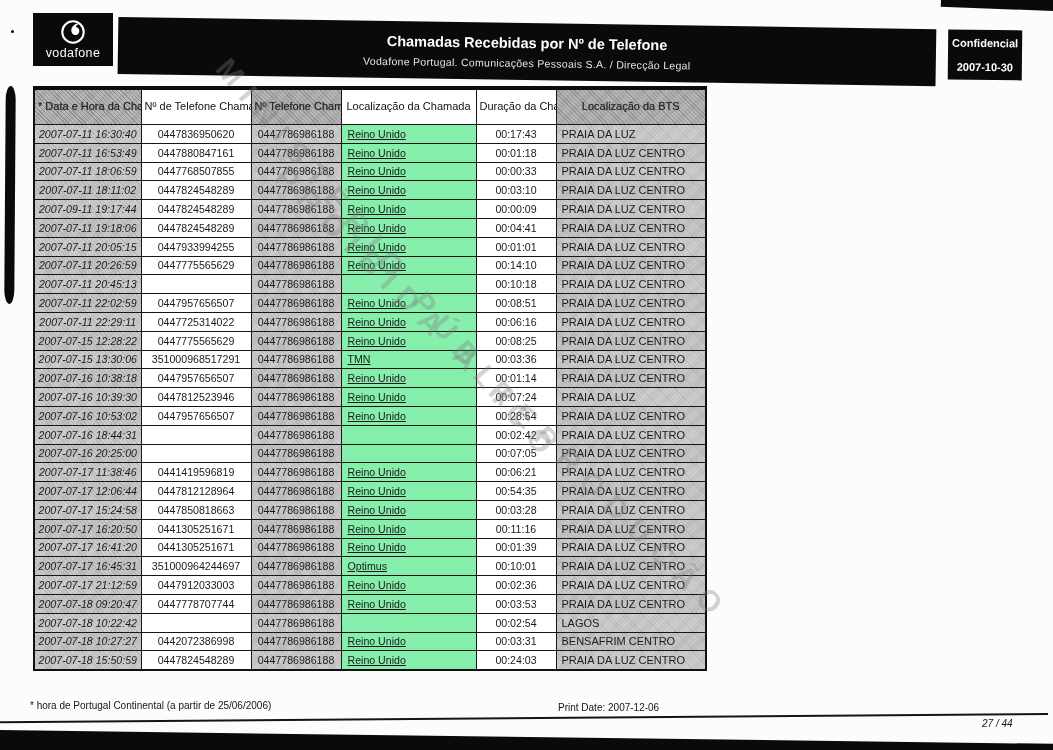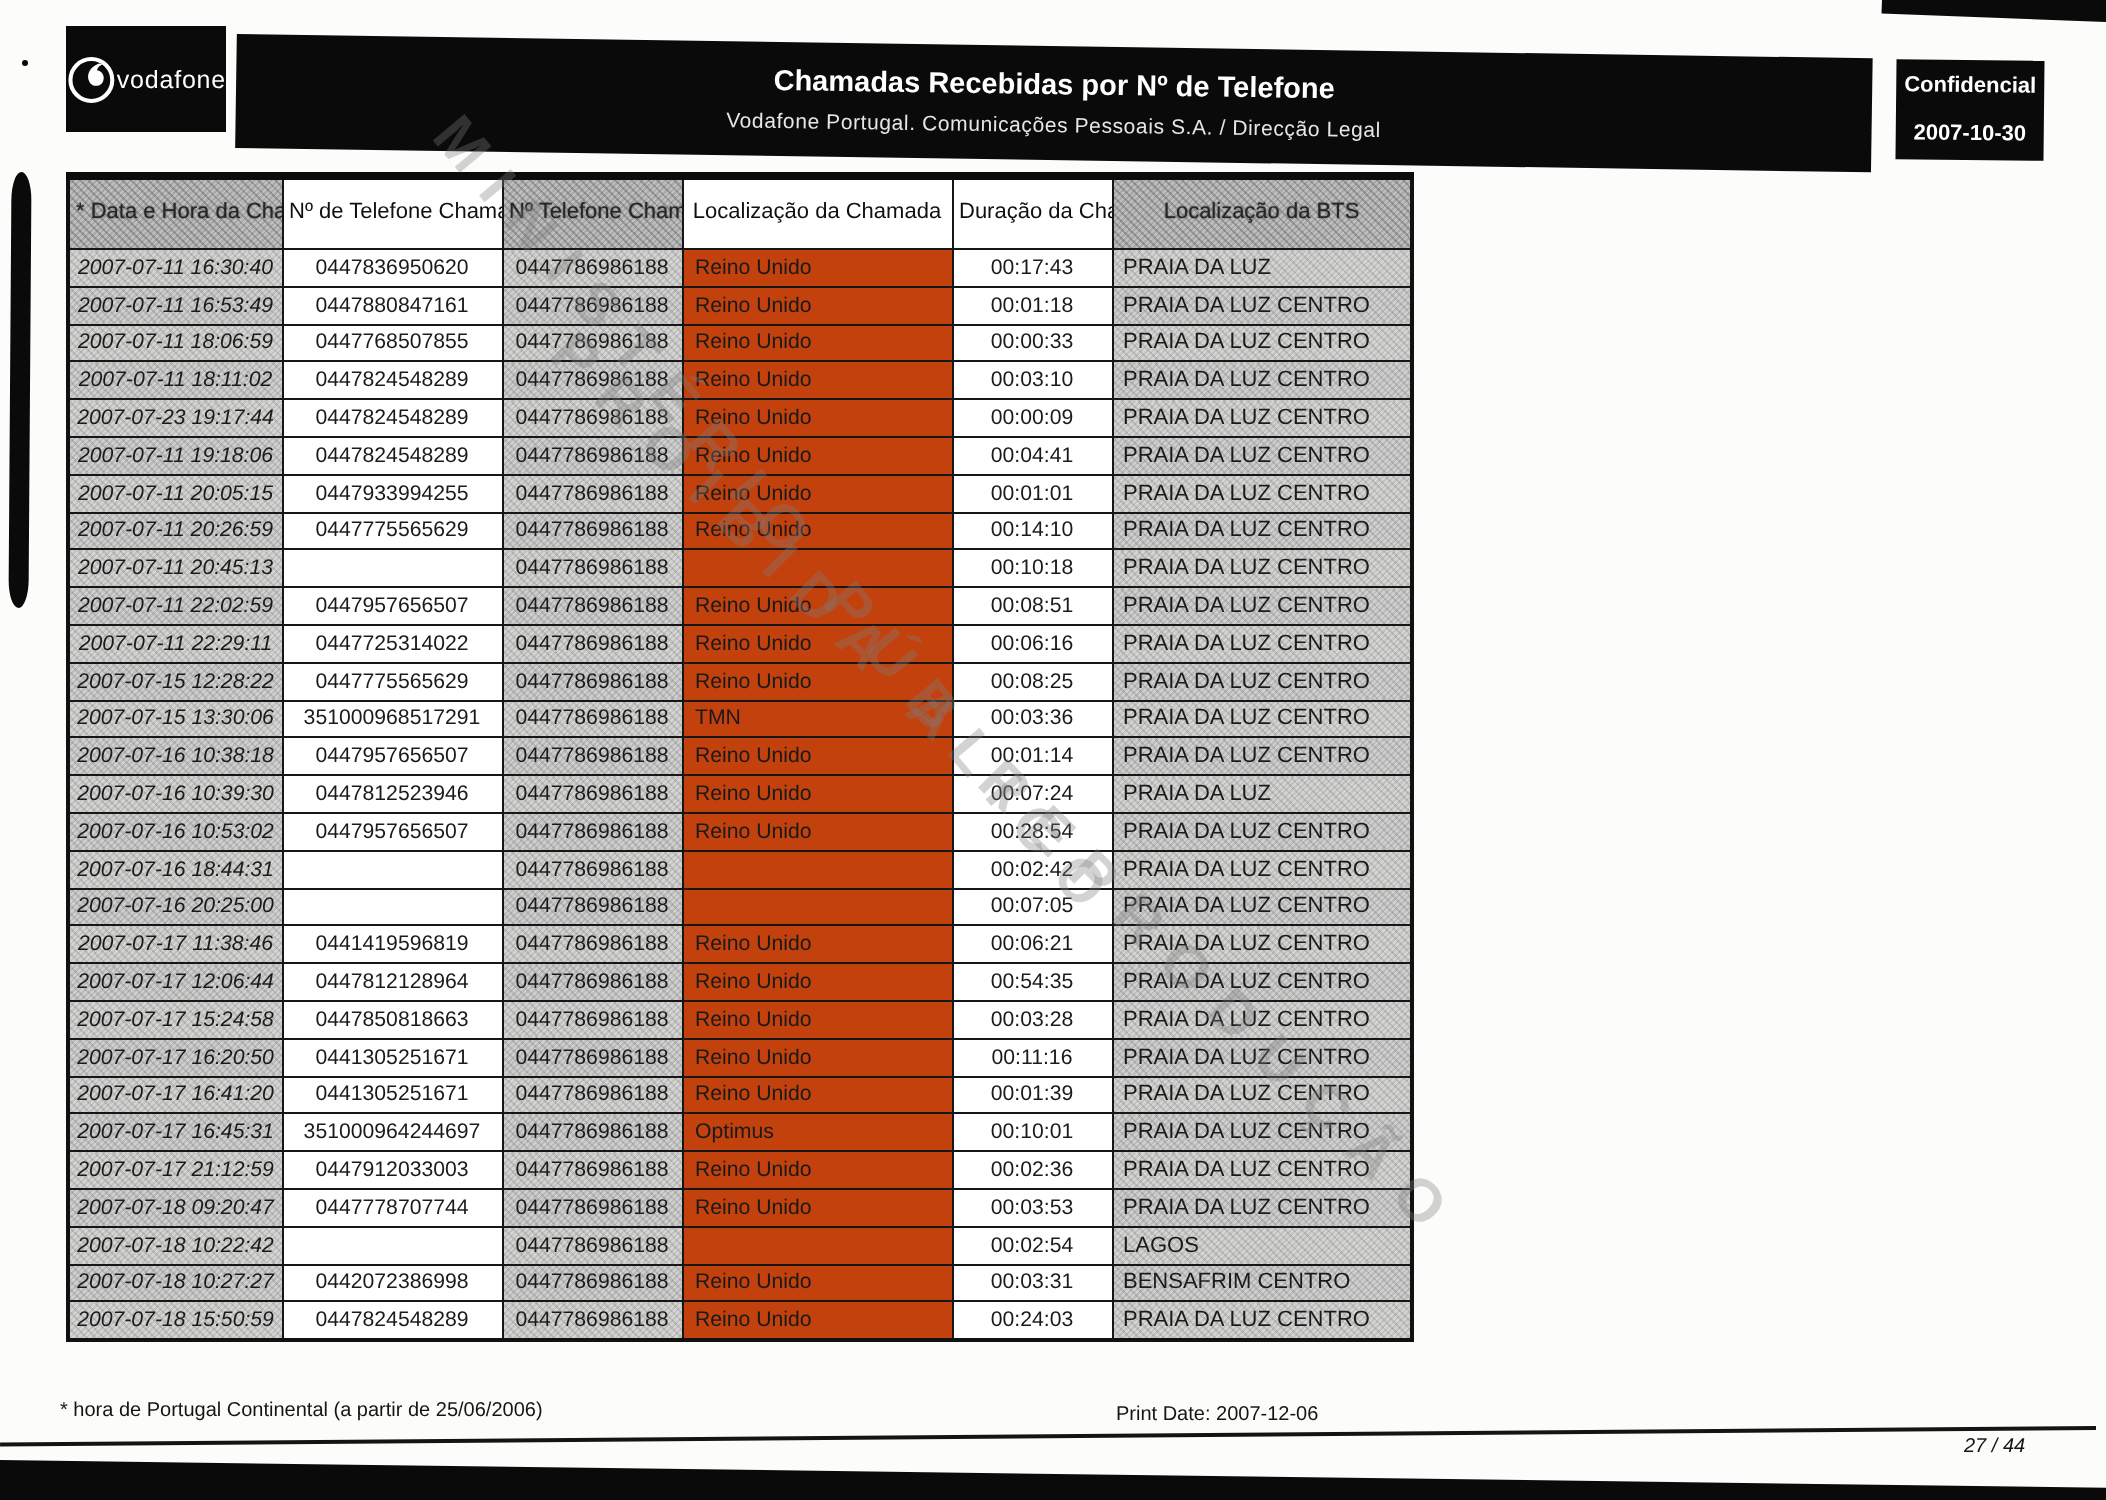--- a/index.html
+++ b/index.html
@@ -22,21 +22,21 @@
   .watermark{
     position:absolute;color:rgba(125,125,125,.34);
     font-size:30px;font-weight:bold;letter-spacing:11px;white-space:nowrap;
     transform-origin:0 0;pointer-events:none;z-index:5;
   }
   .wm1{left:235px;top:52px;transform:rotate(50deg);}
   .wm2{left:292px;top:160px;transform:rotate(45deg);}
 
   
   .logo-box{position:absolute;left:33px;top:13px;width:80px;height:53px;background:#0a0a0a;
-    display:flex;flex-direction:row;align-items:center;justify-content:center;}
+    display:flex;flex-direction:column;align-items:center;justify-content:center;}
   .logo-mark{width:26px;height:26px;}
   .logo-word{color:#fff;font-size:12.5px;letter-spacing:.4px;margin-top:1px;}
   .header-bar{position:absolute;left:118px;top:17px;width:818px;height:57px;background:#0a0a0a;
     transform:rotate(.85deg);transform-origin:left center;
     display:flex;flex-direction:column;align-items:center;justify-content:center;gap:6px;}
   .header-title{color:#fff;font-weight:bold;font-size:14.5px;}
   .header-sub{color:#e6e6e6;font-size:10.5px;letter-spacing:.3px;}
   .conf-box{position:absolute;left:948px;top:30px;width:74px;height:50px;background:#0a0a0a;
     display:flex;flex-direction:column;align-items:center;justify-content:center;gap:12px;transform:rotate(.6deg);}
   .conf-box div{color:#fff;font-size:11px;font-weight:bold;}
@@ -57,21 +57,21 @@
   .tex-light{
     background-color:#c3c3c2;
     background-image:
       repeating-linear-gradient(45deg, rgba(90,90,90,.18) 0 1px, transparent 1px 3px),
       repeating-linear-gradient(-45deg, rgba(255,255,255,.30) 0 1px, transparent 1px 2px);
   }
   tr:nth-child(even) .tex-light{background-color:#bcbcbb;}
   .col-date{text-align:center;font-style:italic;}
   .col-caller{text-align:center;background:#fff;}
   .col-called{text-align:center;}
-  .col-loc{text-align:left;padding-left:6px;background:#c2410c;}
+  .col-loc{text-align:left;padding-left:6px;background:#86efac;text-decoration:underline;}
   .col-dur{text-align:center;background:#fff;}
   .col-bts{text-align:left;padding-left:5px;font-weight:normal;font-size:11px;}
 
   
   .footnote{position:absolute;left:30px;top:700px;font-size:10px;color:#151515;}
   .printdate{position:absolute;left:558px;top:702px;font-size:10px;color:#151515;}
   .footer-rule{position:absolute;left:0px;top:713px;width:1048px;height:2px;background:#141414;transform:rotate(-.45deg);transform-origin:right center;}
   .pagenum{position:absolute;left:982px;top:718px;font-size:10px;color:#151515;font-style:italic;}
 </style>
 </head>
@@ -152,21 +152,21 @@
           </tr>
           <tr>
             <td class="col-date tex-light">2007-07-11 18:11:02</td>
             <td class="col-caller">0447824548289</td>
             <td class="col-called tex-light">0447786986188</td>
             <td class="col-loc">Reino Unido</td>
             <td class="col-dur">00:03:10</td>
             <td class="col-bts tex-light">PRAIA DA LUZ CENTRO</td>
           </tr>
           <tr>
-            <td class="col-date tex-light">2007-07-23 19:17:44</td>
+            <td class="col-date tex-light">2007-09-11 19:17:44</td>
             <td class="col-caller">0447824548289</td>
             <td class="col-called tex-light">0447786986188</td>
             <td class="col-loc">Reino Unido</td>
             <td class="col-dur">00:00:09</td>
             <td class="col-bts tex-light">PRAIA DA LUZ CENTRO</td>
           </tr>
           <tr>
             <td class="col-date tex-light">2007-07-11 19:18:06</td>
             <td class="col-caller">0447824548289</td>
             <td class="col-called tex-light">0447786986188</td>

